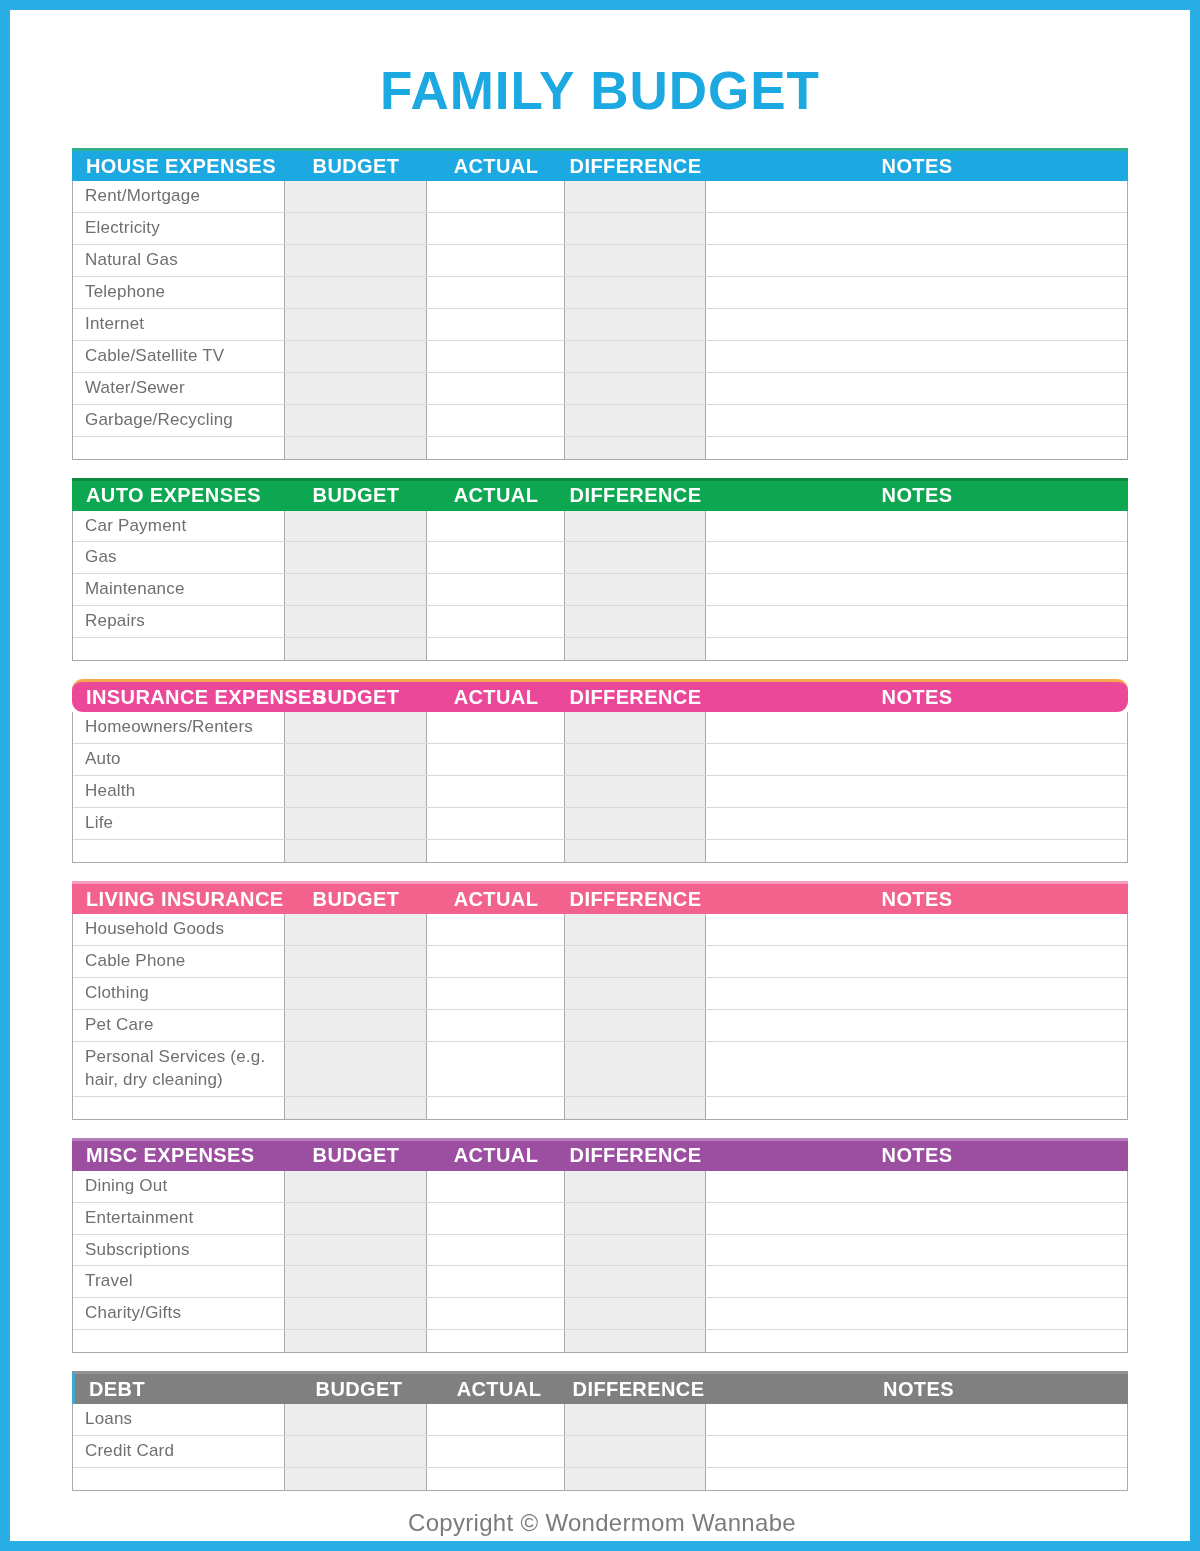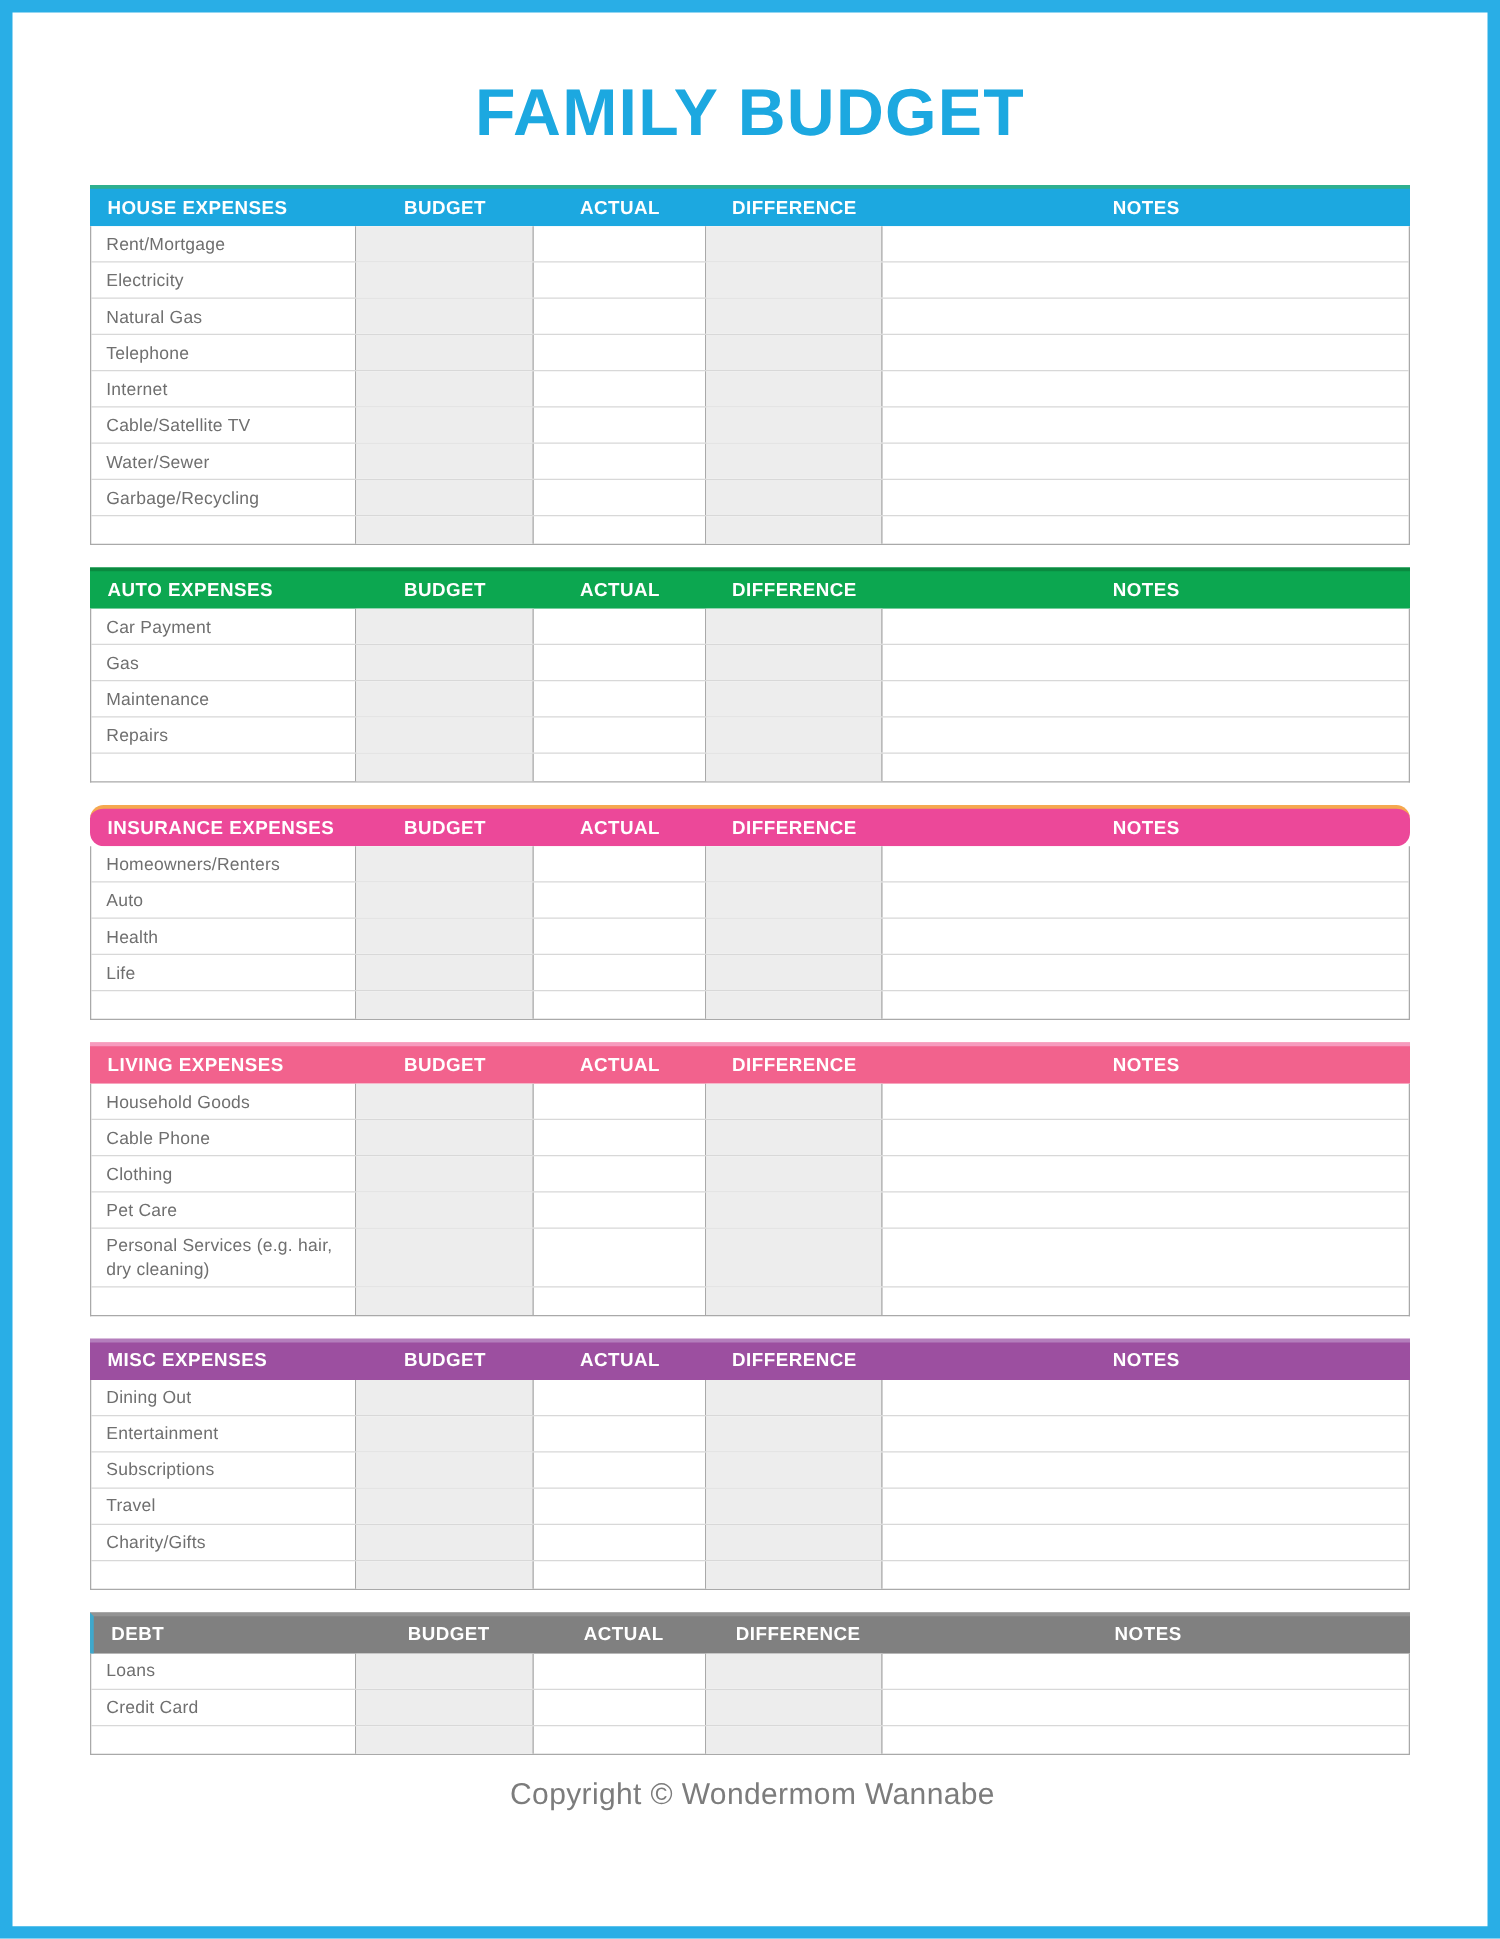--- a/index.html
+++ b/index.html
@@ -35,21 +35,21 @@
   .budget-section { margin-bottom: 18px; }
   .sec-header {
     box-sizing: border-box;
     display: grid;
     grid-template-columns: 213px 142px 138px 141px 1fr;
     align-items: center;
     height: 33px;
     border-top: 3px solid transparent;
     color: #ffffff;
     font-weight: bold;
-    font-size: 15px;
+    font-size: 20px;
     letter-spacing: .4px;
   }
   .sec-title { padding-left: 14px; white-space: nowrap; }
   .col-head { text-align: center; }
   .sec-body {
     border: 1px solid var(--grid-line);
     border-top: none;
     background: #ffffff;
   }
   .row {
@@ -63,21 +63,21 @@
     border-right: 1px solid var(--grid-line);
     min-height: 28px;
   }
   .notes-cell { border-right: none; }
   .shaded { background: var(--shaded-cell); }
   .label-cell {
     display: flex;
     align-items: center;
     padding: 4px 10px 4px 12px;
     color: var(--label-text);
-    font-size: 14px;
+    font-size: 17px;
     letter-spacing: .2px;
     line-height: 1.35;
   }
   .row.spacer .cell { min-height: 22px; }
   .copyright {
     margin-left: 4px;
     color: #7C7C7C;
     font-size: 24px;
     letter-spacing: .3px;
     text-align: center;
@@ -250,21 +250,21 @@
             <div class="cell label-cell"></div>
             <div class="cell shaded"></div>
             <div class="cell"></div>
             <div class="cell shaded"></div>
             <div class="cell notes-cell"></div>
           </div>
         </div>
       </section>
       <section class="budget-section">
         <div class="sec-header" style="background: rgb(242, 98, 141); border-top-color: rgb(247, 155, 190);">
-          <div class="sec-title">LIVING EXPENSES</div>
+          <div class="sec-title">LIVING INSURANCE</div>
           <div class="col-head">BUDGET</div>
           <div class="col-head">ACTUAL</div>
           <div class="col-head">DIFFERENCE</div>
           <div class="col-head">NOTES</div>
         </div>
         <div class="sec-body">
           <div class="row">
             <div class="cell label-cell">Household Goods</div>
             <div class="cell shaded"></div>
             <div class="cell"></div>

